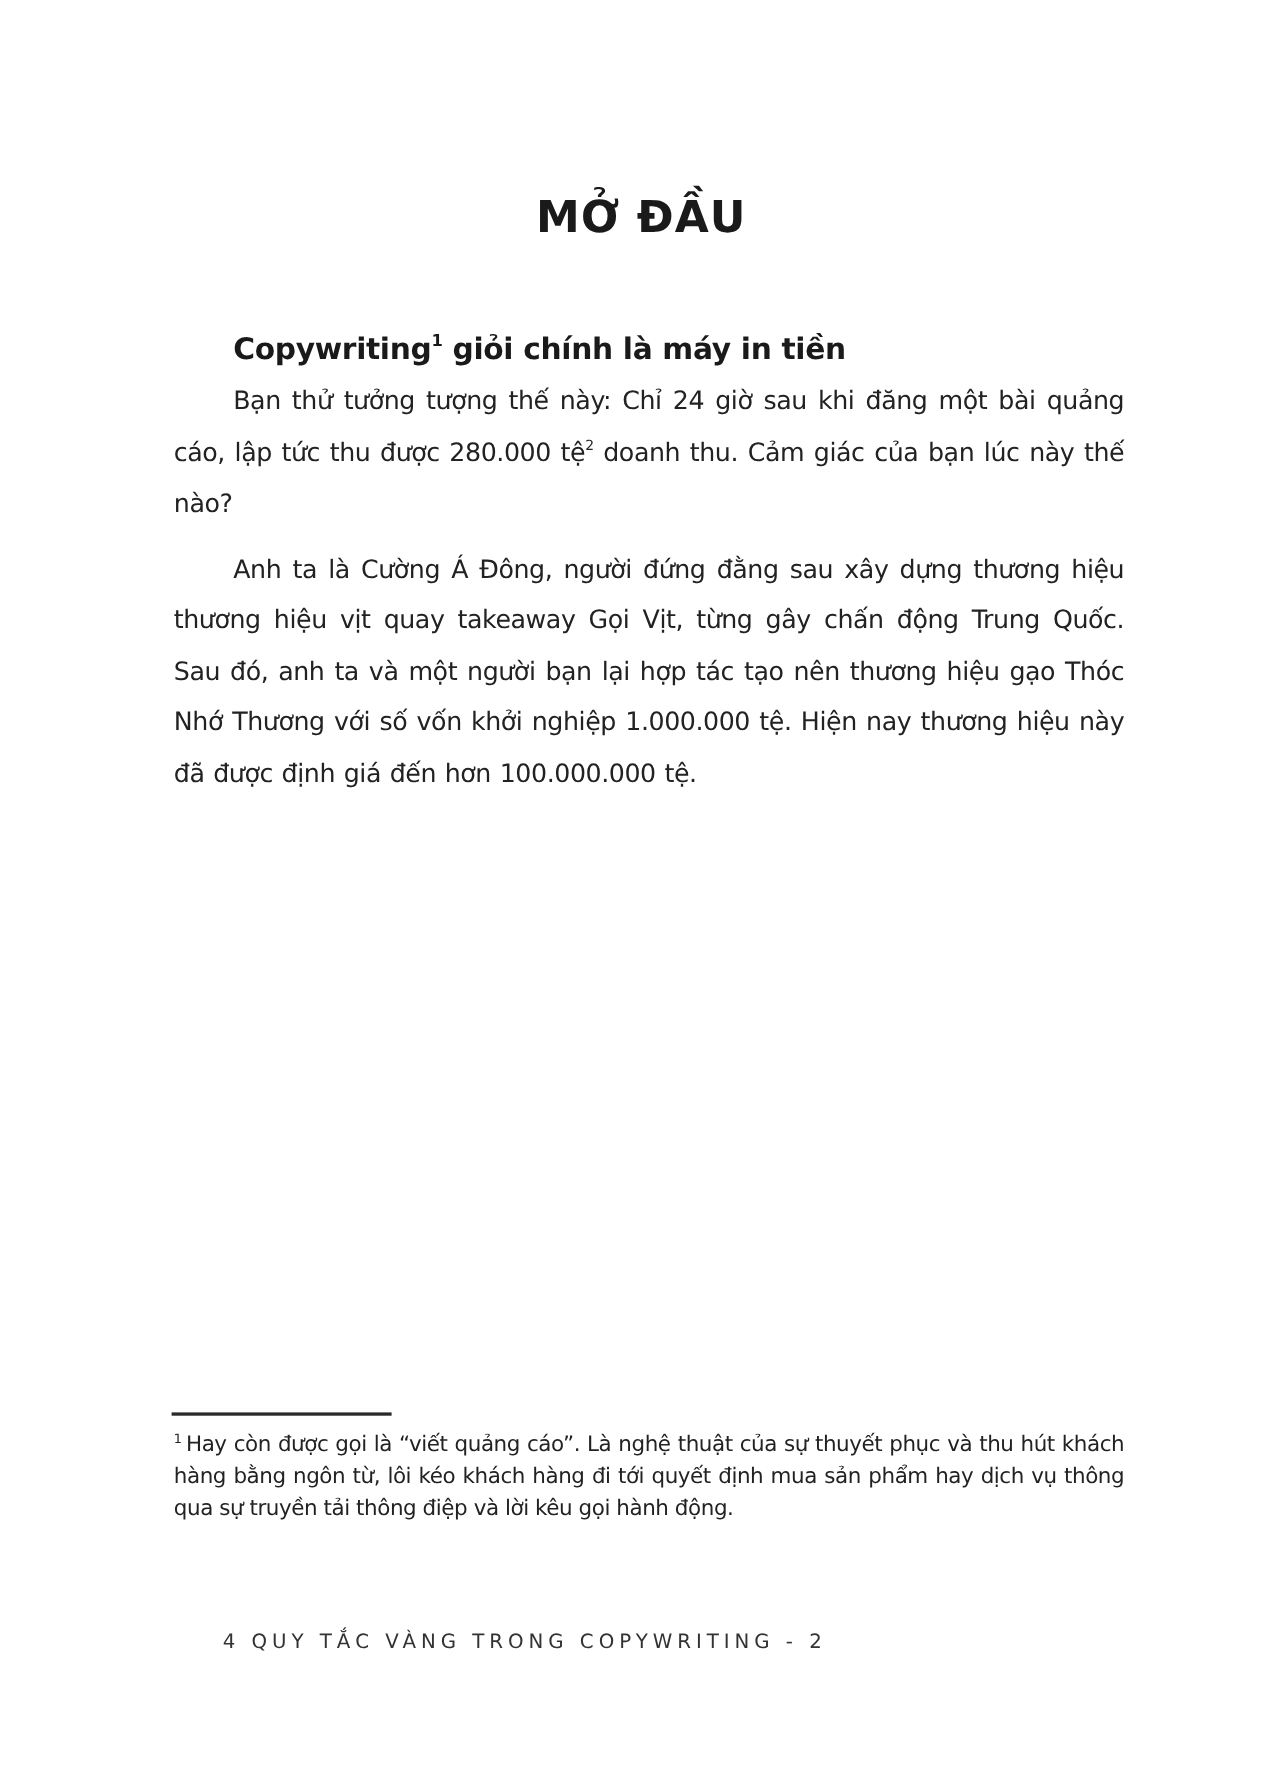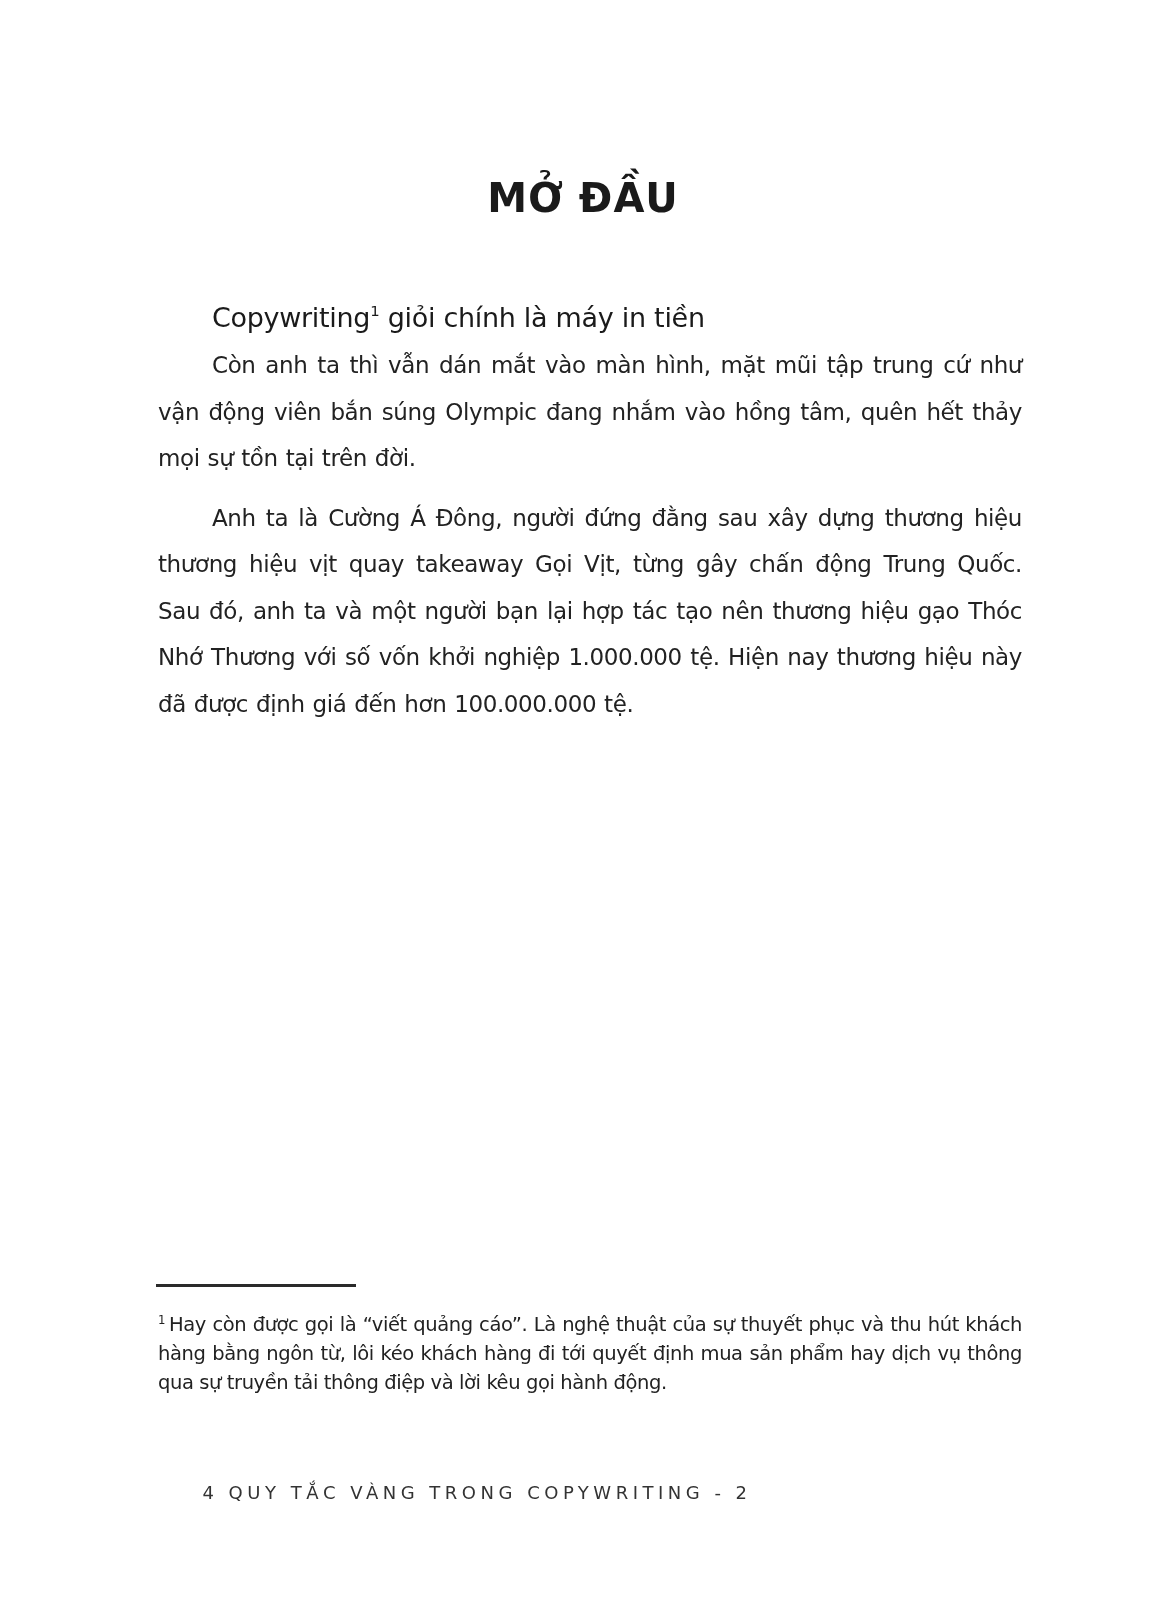--- a/index.html
+++ b/index.html
@@ -9,58 +9,58 @@
       font-family: "DejaVu Sans", sans-serif;
     }
     .chapter-title {
       position: absolute; top: 148px; left: 0; width: 1166px;
       text-align: center; font-size: 40px; font-weight: bold;
       letter-spacing: 1px; color: #1a1a1a;
       font-family: "DejaVu Sans", sans-serif;
     }
     .section-heading {
       position: absolute; top: 280px; left: 212px;
-      font-size: 27px; font-weight: normal; color: #1a1a1a;
+      font-size: 27px; font-weight: bold; color: #1a1a1a;
       font-family: "DejaVu Sans", sans-serif; letter-spacing: -0.3px;
     }
     .section-heading sup, .para sup { font-size: 0.55em; vertical-align: 0.75em; line-height: 0; }
     .body-text {
       position: absolute; top: 342px; left: 158px; width: 864px;
       font-size: 23px; line-height: 46.5px; color: #222;
       font-family: "DejaVu Sans", sans-serif;
       letter-spacing: -0.4px; word-spacing: 1px;
     }
     .para {
       margin: 0 0 13px 0; text-indent: 54px; text-align: justify;
     }
     .fn-rule {
       position: absolute; top: 1284px; left: 156px; width: 200px; height: 3px; background: #2a2a2a;
     }
     .footnotes {
       position: absolute; top: 1290px; left: 158px; width: 864px;
       font-size: 19.5px; line-height: 29px; color: #222;
       font-family: "DejaVu Sans", sans-serif; letter-spacing: -0.4px;
     }
-    .footnote { margin: 16px 0 5px 0; text-align: justify; }
+    .footnote { margin: 4px 0 5px 0; text-align: justify; }
     .footnote .fn-num { font-size: 0.6em; vertical-align: 0.6em; margin-right: 4px; }
     .running-footer {
       position: absolute; top: 1482px; left: 0; width: 954px; text-align: center;
       font-size: 18px; letter-spacing: 4.5px; color: #333;
       font-family: "DejaVu Sans", sans-serif;
     }
   </style>
 </head>
 <body>
 
 <h1 class="chapter-title">MỞ ĐẦU</h1>
 
 <h2 class="section-heading"><span>Copywriting</span><sup>1</sup><span> giỏi chính là máy in tiền</span></h2>
 
 <div class="body-text">
-  <p class="para">Còn anh ta thì vẫn dán mắt vào màn hình, mặt mũi tập trung cứ như vận động viên bắn súng Olympic đang nhắm vào hồng tâm, quên hết thảy mọi sự tồn tại trên đời.</p>
+  <p class="para"><span>Bạn thử tưởng tượng thế này: Chỉ 24 giờ sau khi đăng một bài quảng cáo, lập tức thu được 280.000 tệ</span><sup>2</sup><span> doanh thu. Cảm giác của bạn lúc này thế nào?</span></p>
   <p class="para">Anh ta là Cường Á Đông, người đứng đằng sau xây dựng thương hiệu thương hiệu vịt quay takeaway Gọi Vịt, từng gây chấn động Trung Quốc. Sau đó, anh ta và một người bạn lại hợp tác tạo nên thương hiệu gạo Thóc Nhớ Thương với số vốn khởi nghiệp 1.000.000 tệ. Hiện nay thương hiệu này đã được định giá đến hơn 100.000.000 tệ.</p>
 </div>
 
 <div class="fn-rule"></div>
 
 <div class="footnotes">
   <p class="footnote"><span class="fn-num">1</span><span>Hay còn được gọi là “viết quảng cáo”. Là nghệ thuật của sự thuyết phục và thu hút khách hàng bằng ngôn từ, lôi kéo khách hàng đi tới quyết định mua sản phẩm hay dịch vụ thông qua sự truyền tải thông điệp và lời kêu gọi hành động.</span></p>
 </div>
 
 <div class="running-footer">4 QUY TẮC VÀNG TRONG COPYWRITING - 2</div>

